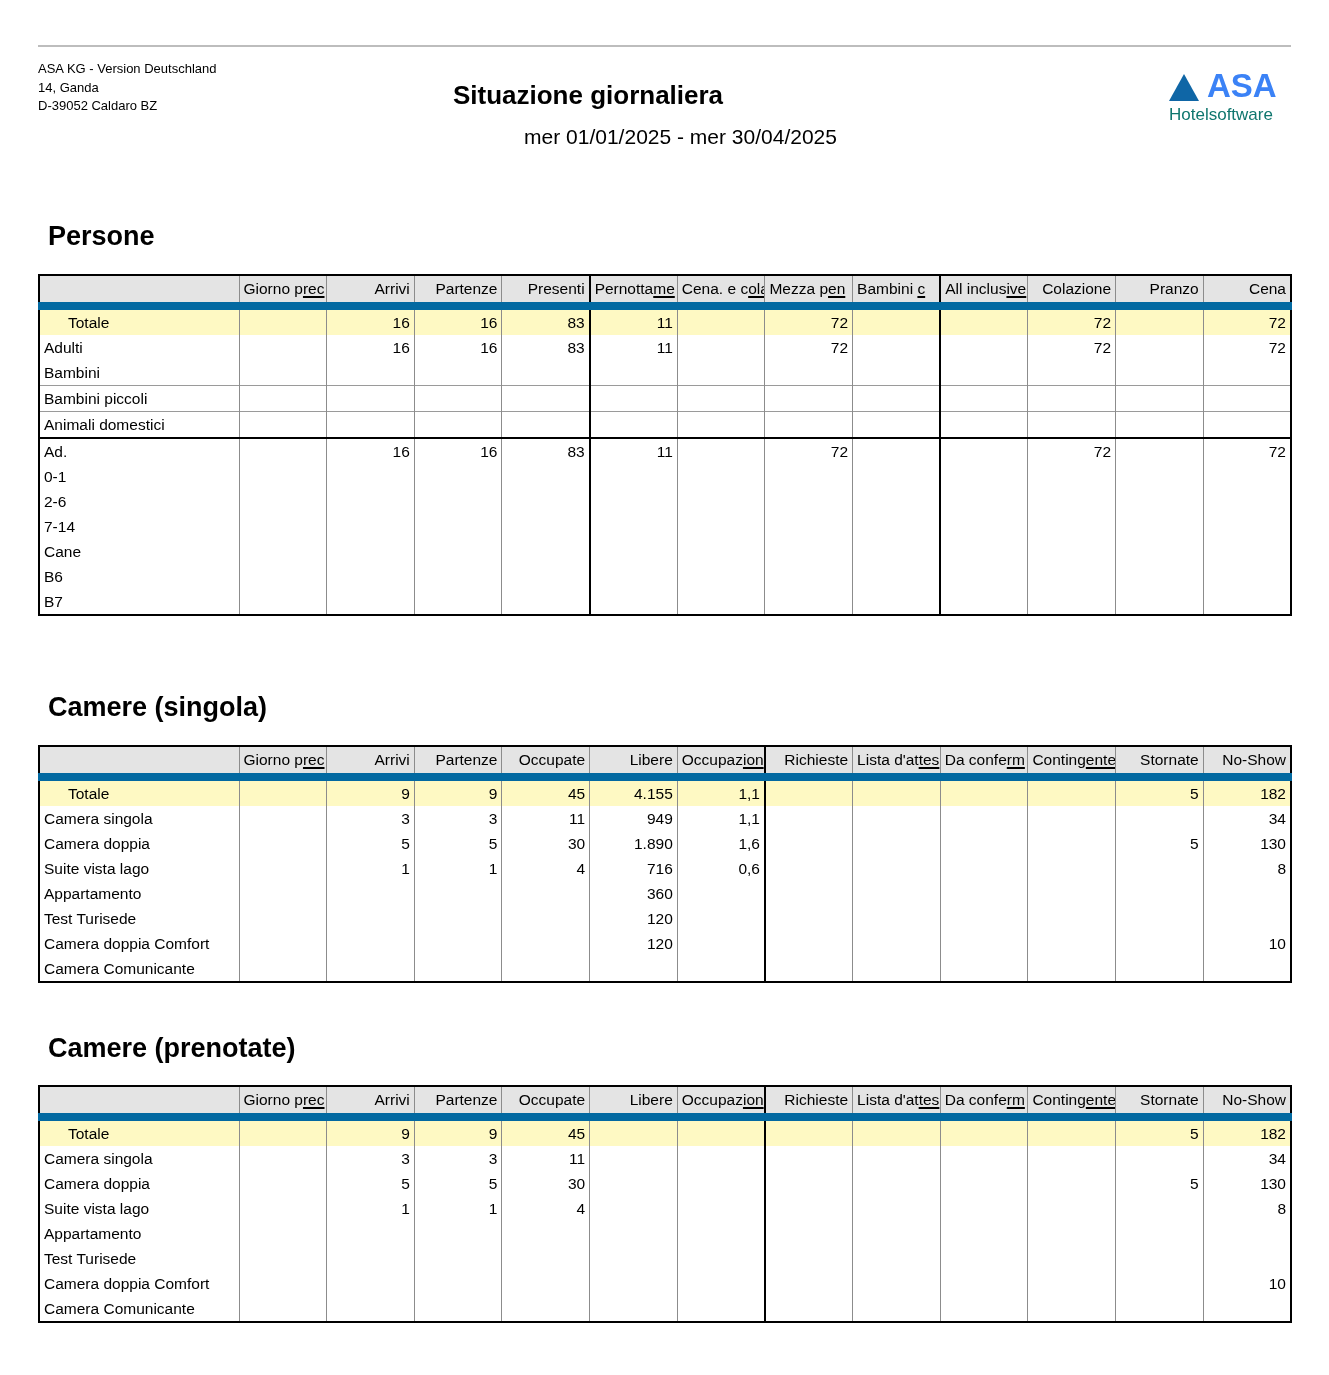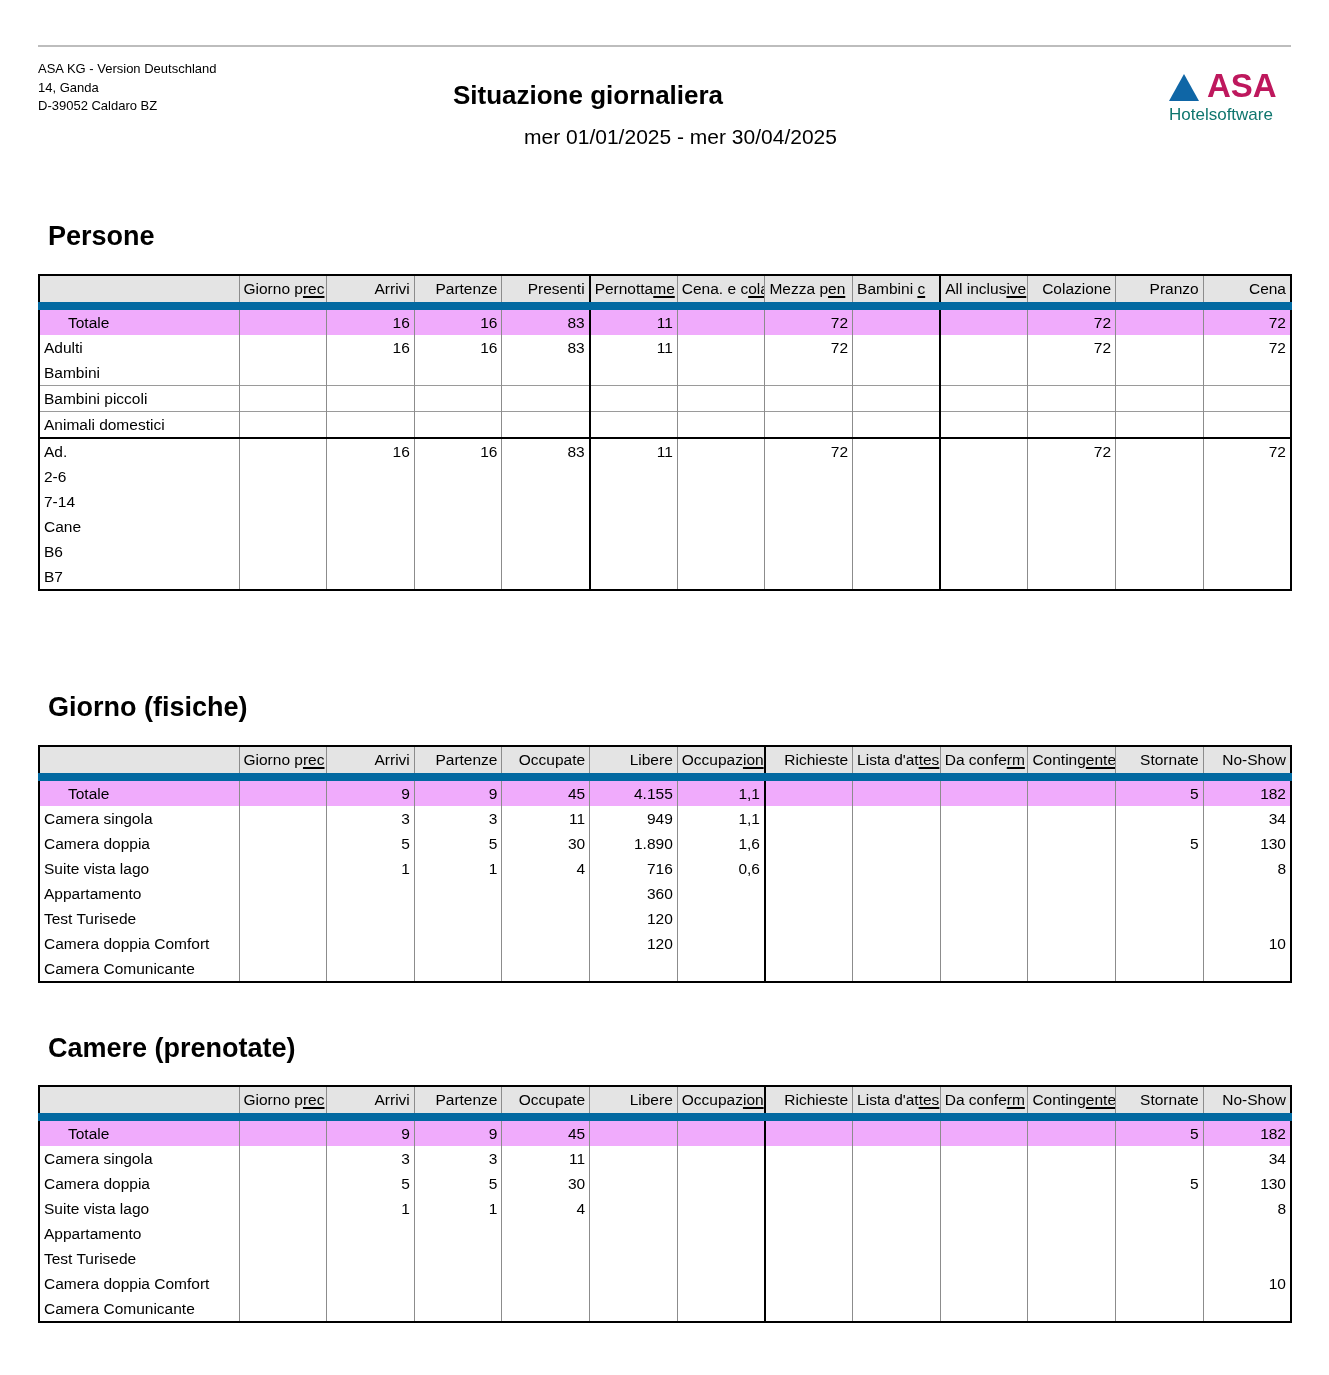--- a/index.html
+++ b/index.html
@@ -3,34 +3,34 @@
 <meta charset="utf-8">
 <style>
   html, body { margin: 0; padding: 0; background: #ffffff; }
   body { width: 1329px; height: 1375px; position: relative; font-family: "Liberation Sans", sans-serif; color: #000; overflow: hidden; }
   .top-rule { position: absolute; left: 38px; top: 45px; width: 1253px; height: 2px; background: #bdbdbd; }
   .address { position: absolute; left: 38px; top: 60px; font-size: 13px; line-height: 18.5px; }
   .title { position: absolute; left: 0; width: 1176px; top: 80px; text-align: center; font-size: 26px; font-weight: bold; }
   .subtitle { position: absolute; left: 16px; width: 1329px; top: 125px; text-align: center; font-size: 21px; }
   .logo { position: absolute; left: 1166px; top: 72px; width: 120px; height: 54px; }
   .logo .tri { position: absolute; left: 3px; top: 2px; width: 0; height: 0; border-left: 15px solid transparent; border-right: 15px solid transparent; border-bottom: 27px solid #0f66a6; }
-  .logo .brand { position: absolute; left: 41px; top: -4px; font-size: 33px; font-weight: bold; color: #be185d; letter-spacing: 0px; line-height: 36px; }
+  .logo .brand { position: absolute; left: 41px; top: -4px; font-size: 33px; font-weight: bold; color: #3b82f6; letter-spacing: 0px; line-height: 36px; }
   .logo .sub { position: absolute; left: 3px; top: 33px; font-size: 17px; color: #0f766e; line-height: 20px; }
 
   .section-title { position: absolute; left: 48px; font-size: 27px; font-weight: bold; }
 
   table.grid { position: absolute; left: 38px; width: 1254px; border-collapse: collapse; table-layout: fixed; font-size: 15.5px; border: 2px solid #000; }
   table.grid col.first { width: 200px; }
   table.grid td, table.grid th { padding: 0 4px; white-space: nowrap; overflow: hidden; text-overflow: clip; border-left: 1px solid #8c8c8c; height: 25px; line-height: 25px; font-weight: normal; }
   table.grid th { background: #e4e4e4; height: 24px; line-height: 26px; text-align: right; border-bottom: 8px solid #0369a1; }
   table.grid th.lbl, table.grid th.left { text-align: left; }
   table.grid td { text-align: right; }
   table.grid td.lbl { text-align: left; border-left: none; }
   table.grid th.lbl { border-left: none; }
-  table.grid tr.total td { background: #f0abfc; padding-left: 28px; }
+  table.grid tr.total td { background: #fef9c3; padding-left: 28px; }
   table.grid td.thick, table.grid th.thick { border-left: 2px solid #000; }
   table.grid tr.sepgray td { border-top: 1px solid #9a9a9a; }
   table.grid tr.septhick td { border-top: 2px solid #000; }
   .ul { text-decoration: underline; text-decoration-thickness: 2px; text-underline-offset: 2px; }
 </style>
 </head>
 <body>
 
 <div class="top-rule"></div>
 
@@ -168,20 +168,35 @@
         <td class="thick">11</td>
         <td></td>
         <td>72</td>
         <td></td>
         <td class="thick"></td>
         <td>72</td>
         <td></td>
         <td>72</td>
       </tr>
       <tr>
+        <td class="lbl">0-1</td>
+        <td></td>
+        <td></td>
+        <td></td>
+        <td></td>
+        <td class="thick"></td>
+        <td></td>
+        <td></td>
+        <td></td>
+        <td class="thick"></td>
+        <td></td>
+        <td></td>
+        <td></td>
+      </tr>
+      <tr>
         <td class="lbl">2-6</td>
         <td></td>
         <td></td>
         <td></td>
         <td></td>
         <td class="thick"></td>
         <td></td>
         <td></td>
         <td></td>
         <td class="thick"></td>
@@ -245,21 +260,21 @@
         <td></td>
         <td></td>
         <td class="thick"></td>
         <td></td>
         <td></td>
         <td></td>
       </tr>
     </tbody>
   </table>
 
-<div class="section-title" style="top:692px;">Giorno (fisiche)</div>
+<div class="section-title" style="top:692px;">Camere (singola)</div>
 <table class="grid" id="tbl-fisiche" style="top:745px;">
     <colgroup>
       <col class="first">
       <col>
       <col>
       <col>
       <col>
       <col>
       <col>
       <col>

